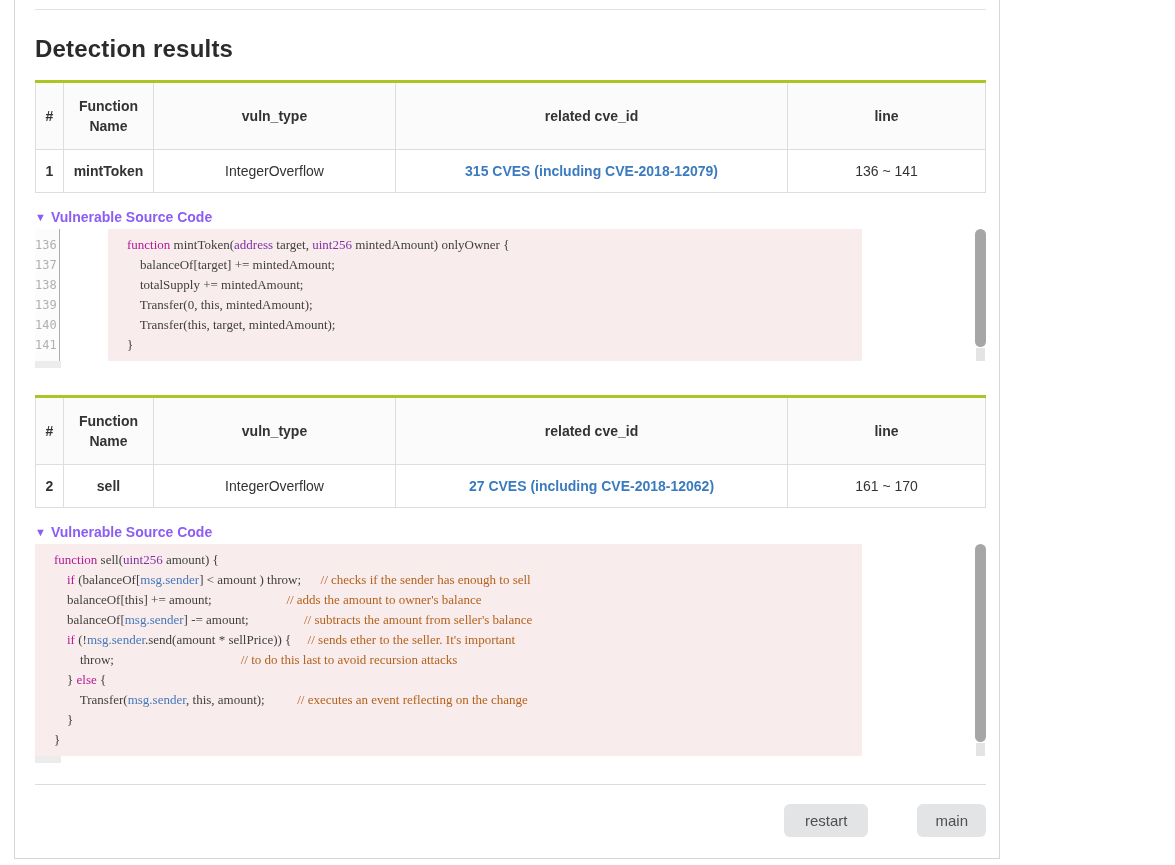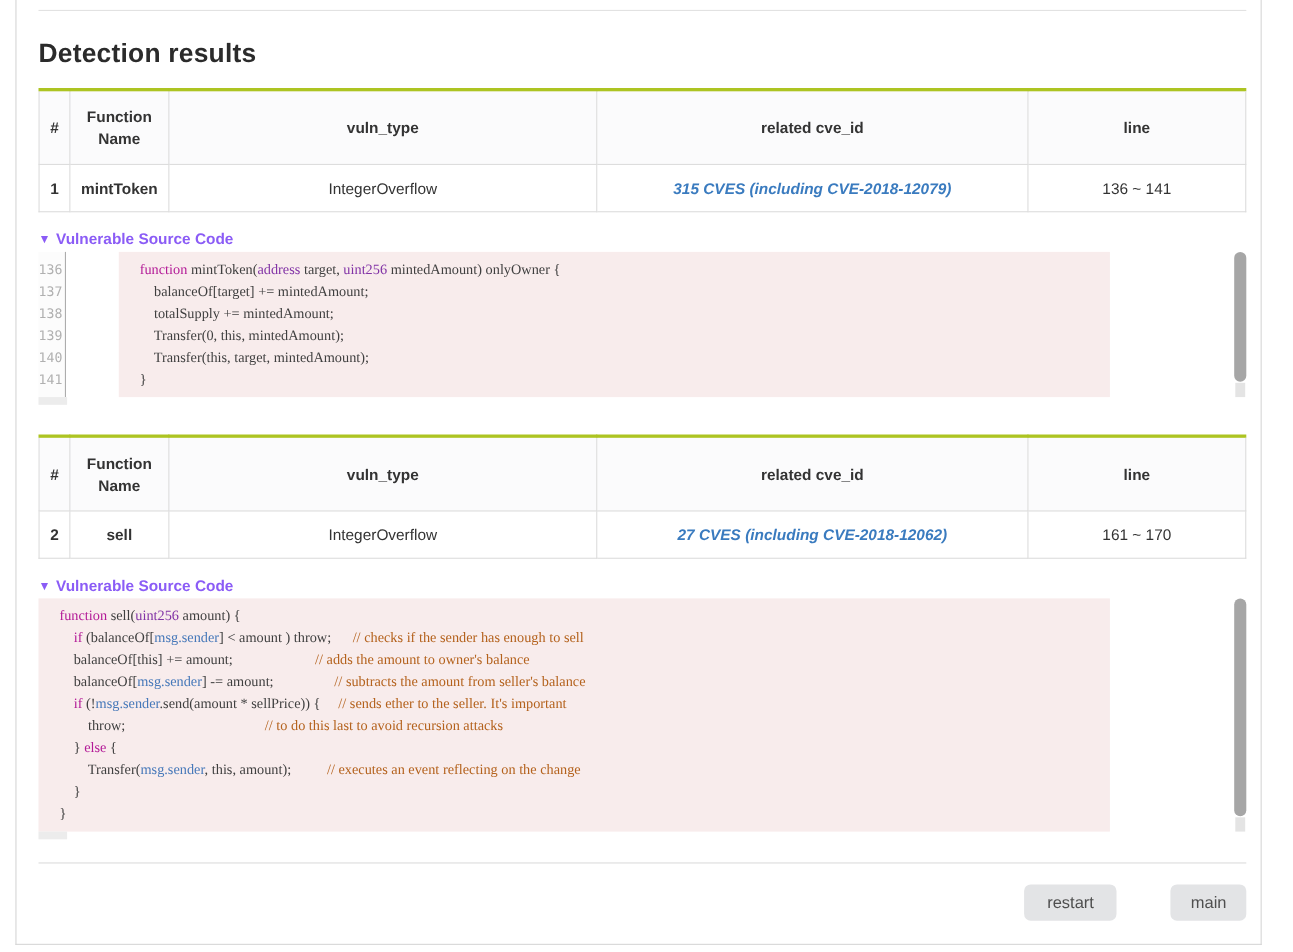--- a/index.html
+++ b/index.html
@@ -2,41 +2,41 @@
 <html style="--accent-green: #adc422; --link-blue: #3a7bbf; --keyword-magenta: #b31a97; --type-purple: #8233a6; --member-blue: #4678b9; --comment-orange: #b4621d; --code-bg-pink: #f8ecec;"><head>
 <meta charset="utf-8">
 <style>
   * { box-sizing: border-box; }
   html,body { margin:0; padding:0; }
   body {
     width:1175px; height:865px; background:#fff; position:relative; overflow:hidden;
     font-family:"Liberation Sans", sans-serif; color:#333;
   }
   .card {
-    position:absolute; left:14px; top:-1px; width:1133px; height:860px;
+    position:absolute; left:14px; top:-1px; width:986px; height:860px;
     background:#fff; border:1px solid #d6d6d6; border-top:none;
     padding:0 13px 0 20px;
   }
   .hr-top { border:none; border-top:1px solid #e2e2e2; margin:10px 0 0 0; }
   h1.page-title { font-size:24px; font-weight:700; color:#2b2b2b; margin:25px 0 17px 0; letter-spacing:0.2px; }
 
   table.det-table {
     width:100%; border-collapse:collapse; background:#fff;
     border-top:3px solid var(--accent-green); margin:0;
   }
   table.det-table th {
     border:1px solid #ddd; background:#fbfbfc; font-size:14px; font-weight:700;
     color:#333; text-align:center; vertical-align:middle; padding:13px 6px; line-height:20px;
   }
   table.det-table td {
     border:1px solid #ddd; font-size:14px; color:#333; text-align:center;
     vertical-align:middle; padding:11px 6px; line-height:20px;
   }
   td.b { font-weight:700; }
-  a.cve-link { color:var(--link-blue); font-weight:700; text-decoration:none; cursor:pointer;font-style:italic; }
+  a.cve-link { color:var(--link-blue); font-weight:700; text-decoration:none; cursor:pointer; }
 
   .src-toggle { margin:16px 0 4px 0; font-size:14px; font-weight:700; color:#8b5cf6; cursor:pointer; }
   .src-toggle .tri { font-size:11px; margin-right:5px; position:relative; top:-1px; }
   .tbl-gap { height:34px; }
 
   .codewrap { display:flex; position:relative; align-items:stretch;gap:48px; }
   .gutter {
     width:25px; background:#fcfcfc; border-right:1px solid #adadad;
     font-family:"DejaVu Sans Mono", monospace; font-size:12px; line-height:20px;
     color:#b0b0b0; text-align:right; padding:6px 3px 6px 0; flex:none;

